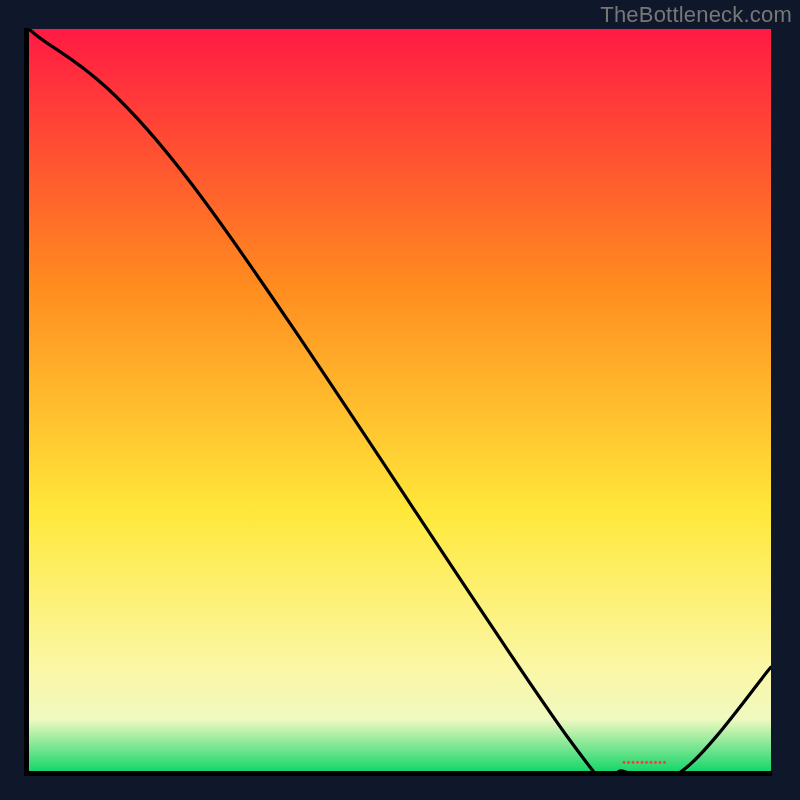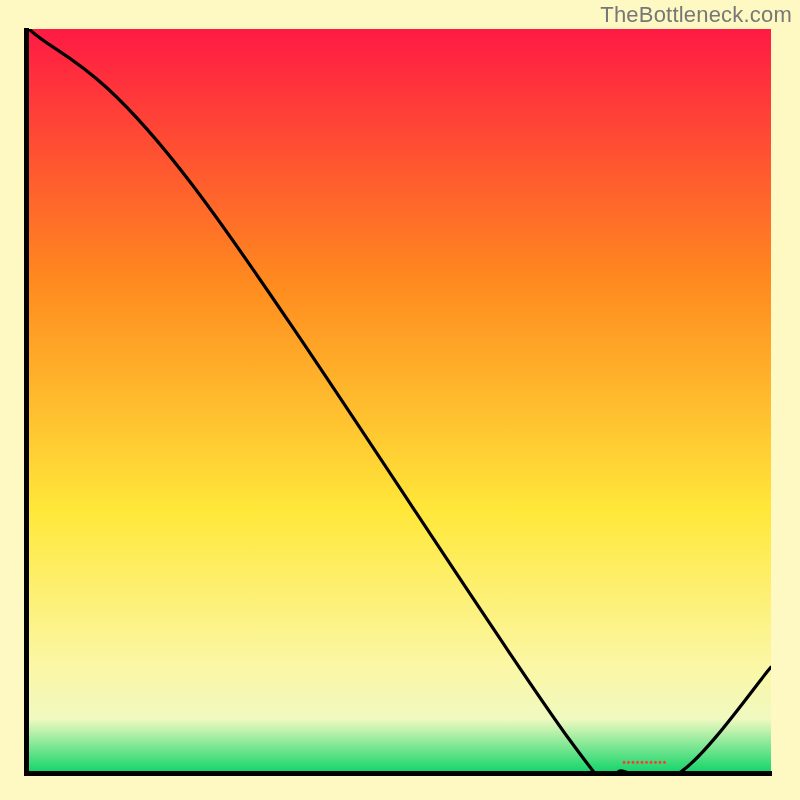--- a/index.html
+++ b/index.html
@@ -7,21 +7,21 @@
     padding: 0;
     width: 800px;
     height: 800px;
     background: #ffffff;
     font-family: Arial, Helvetica, sans-serif;
   }
   .root {
     position: relative;
     width: 800px;
     height: 800px;
-    background: #fef9c3;
+    background: #0f172a;
   }
   .watermark {
     position: absolute;
     top: 2px;
     right: 8px;
     font-size: 22px;
     color: #777777;
     font-weight: 500;
     letter-spacing: 0.2px;
   }

